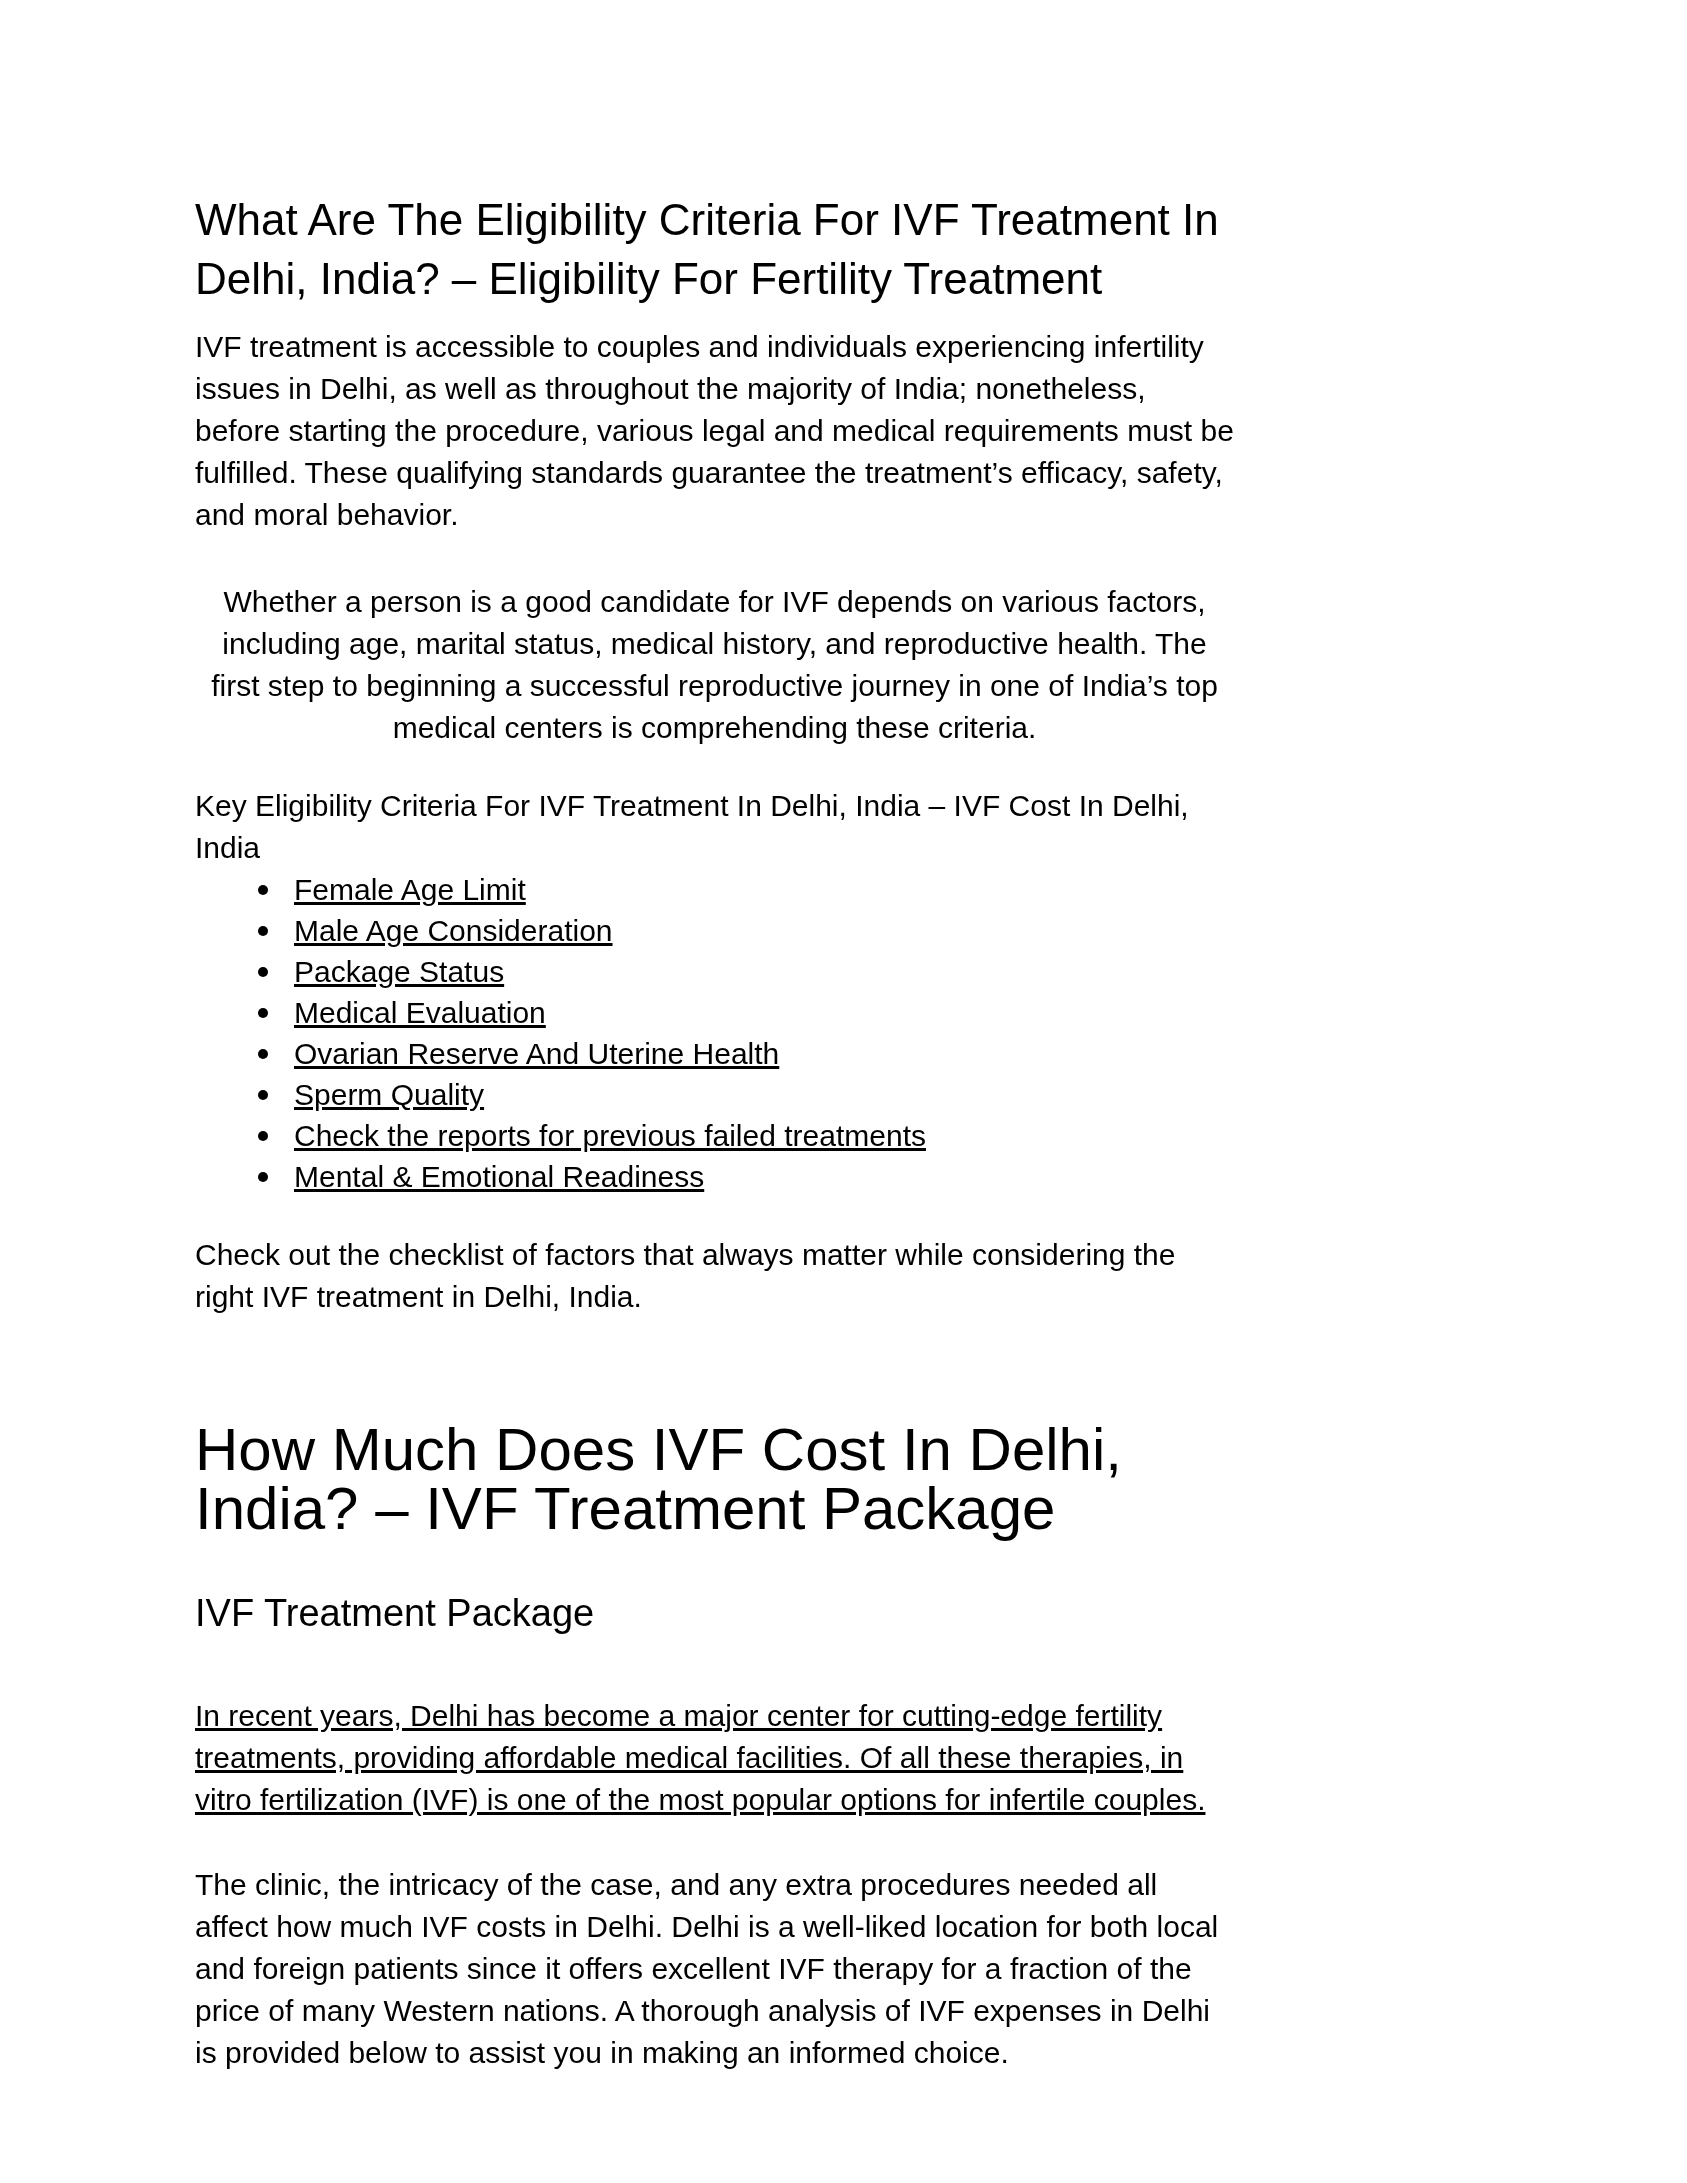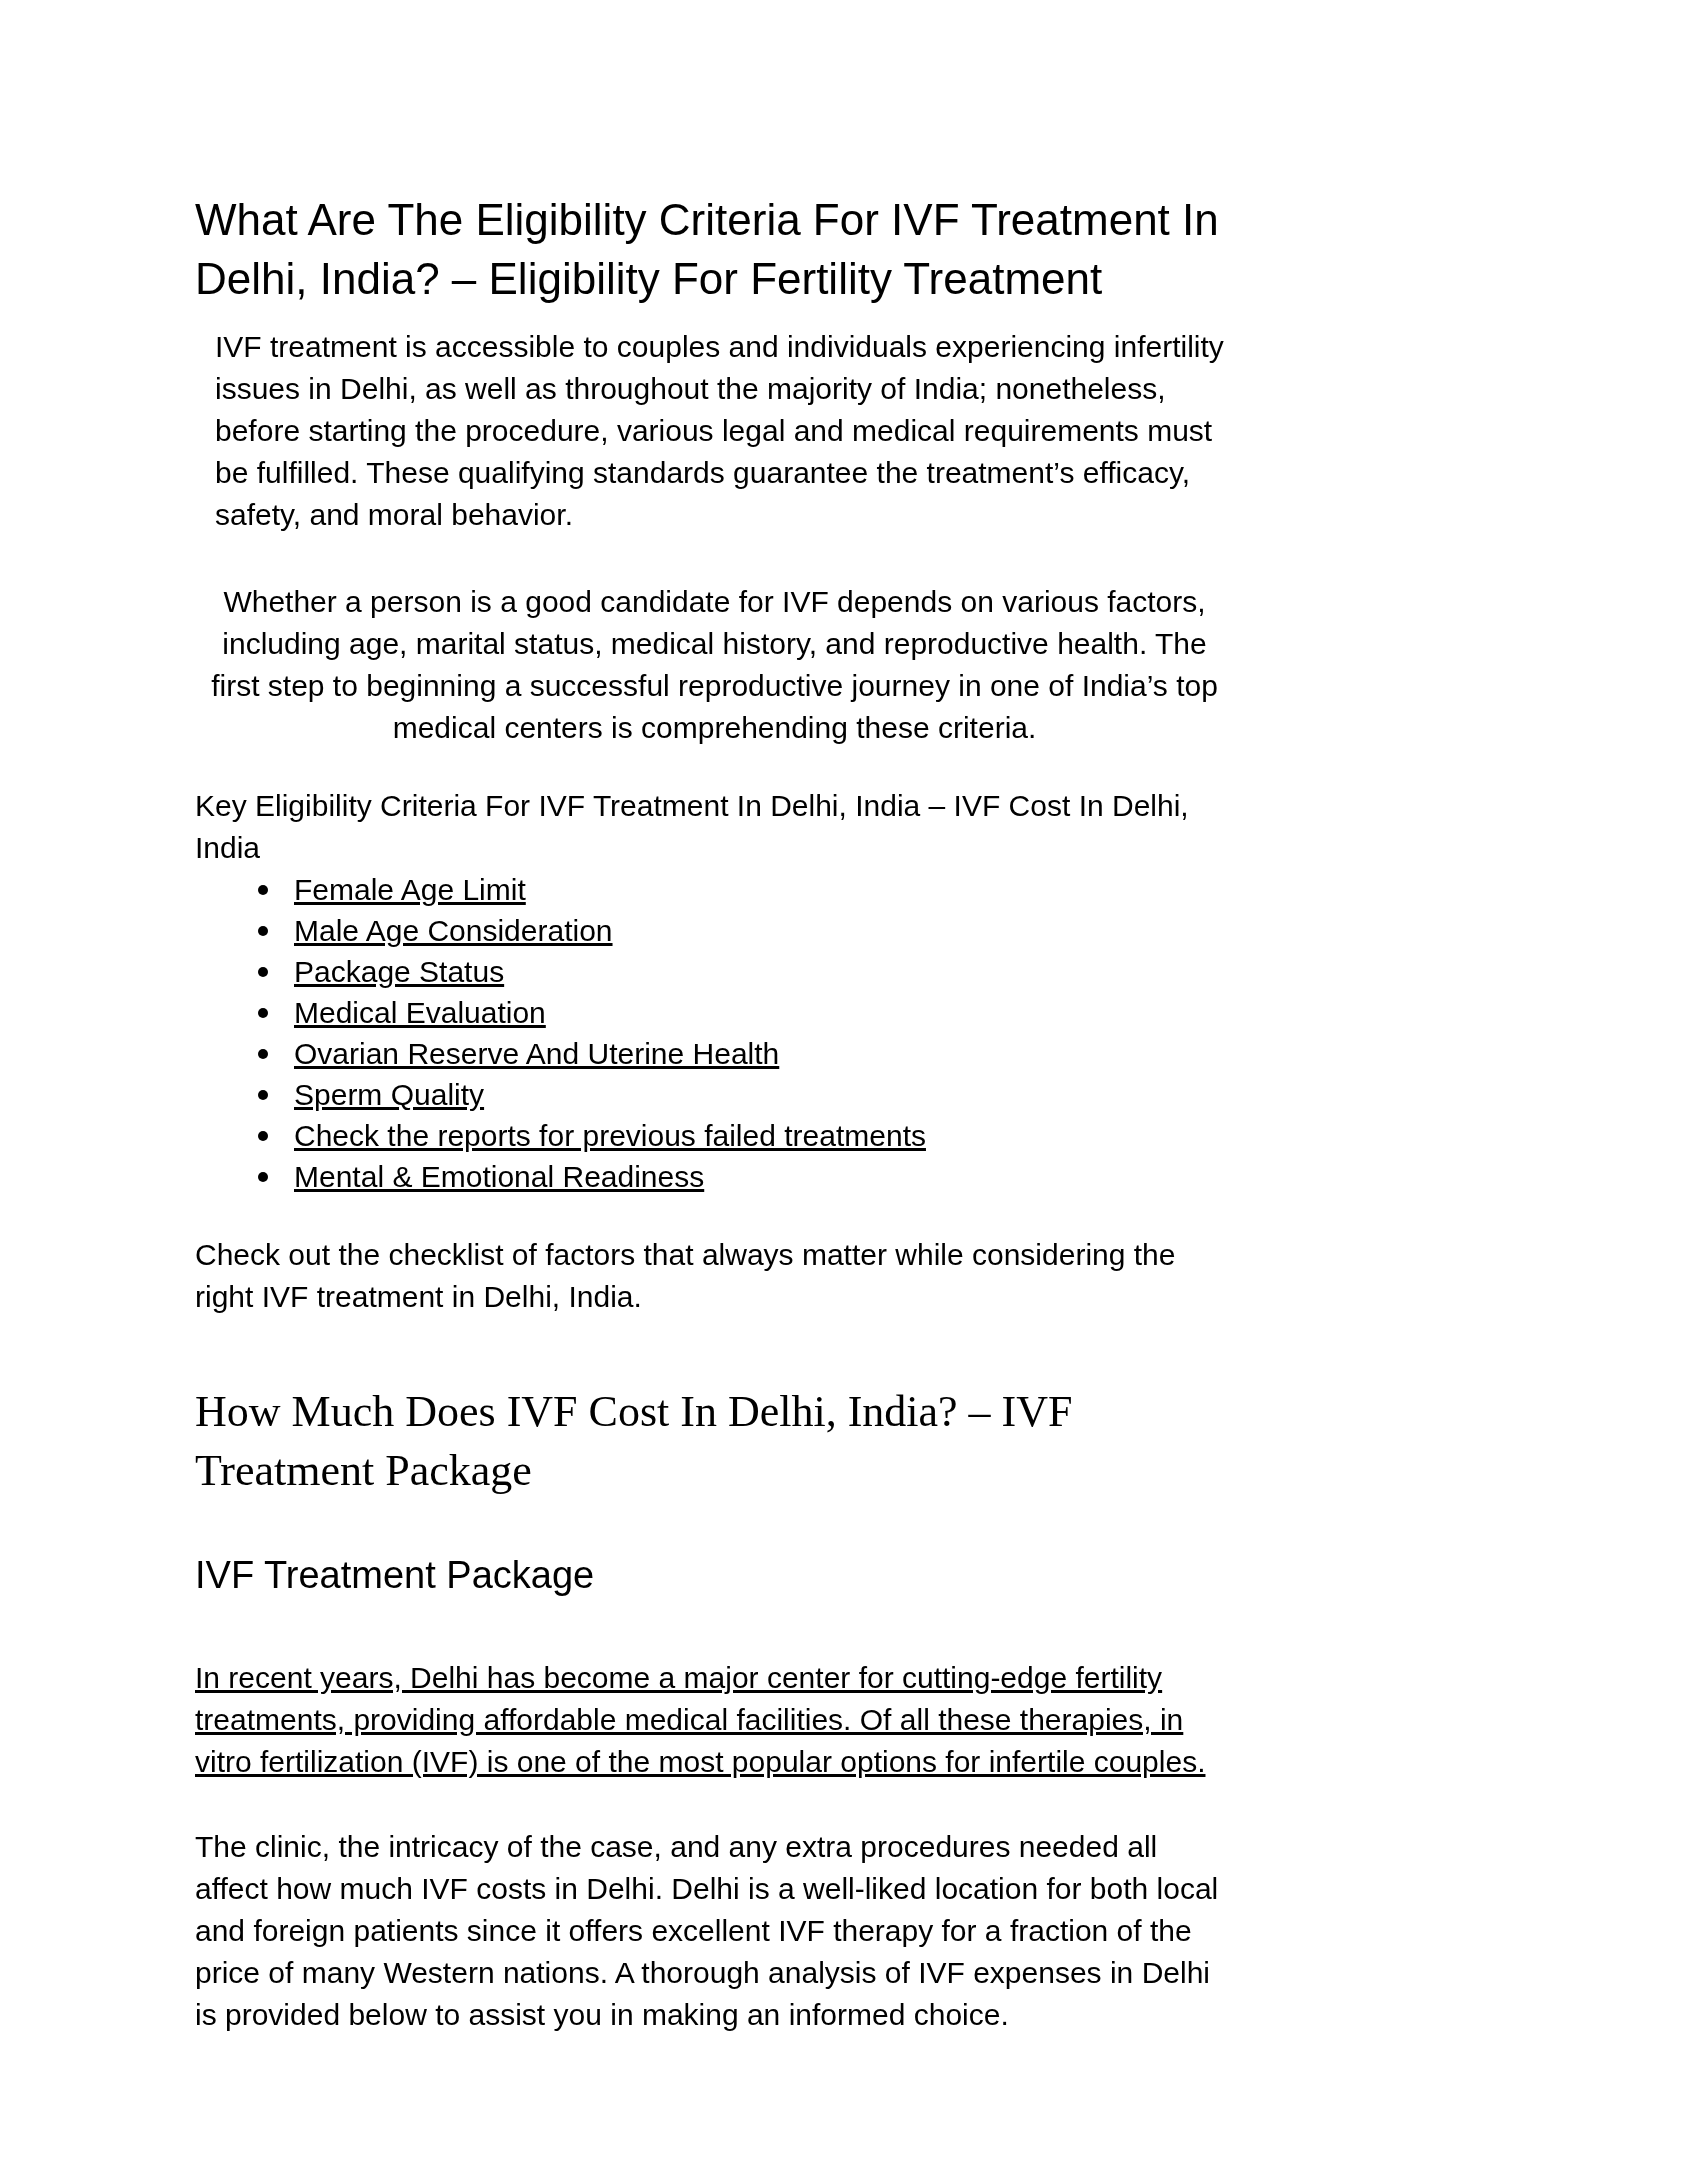--- a/index.html
+++ b/index.html
@@ -21,35 +21,34 @@
   h1, h2, h3, p, ul, li {
     margin: 0;
     padding: 0;
     font-weight: 400;
   }
   h1.doc-h1 {
     font-size: 44px;
     line-height: 59px;
   }
   h2.doc-h2 {
-    font-size: 44px;
+    font-size: 60px;
     line-height: 59px;
-    margin-top: 64px;
-    font-family: Liberation Serif, serif;
+    margin-top: 102px;
   }
   h3.doc-h3 {
     font-size: 38px;
     line-height: 53px;
     margin-top: 49px;
   }
   p.body-text {
     font-size: 30px;
     line-height: 42px;
   }
-  p.para-1 { margin-top: 18px; margin-left: 20px; }
+  p.para-1 { margin-top: 18px; }
   p.para-2 { margin-top: 45px; text-align: center; }
   p.list-intro { margin-top: 36px; }
   p.para-3 { margin-top: 37px; }
   p.para-4 { margin-top: 55px; text-decoration: underline; }
   p.para-5 { margin-top: 43px; }
   ul.doc-list {
     list-style: none;
     margin-top: 0;
   }
   ul.doc-list li {

